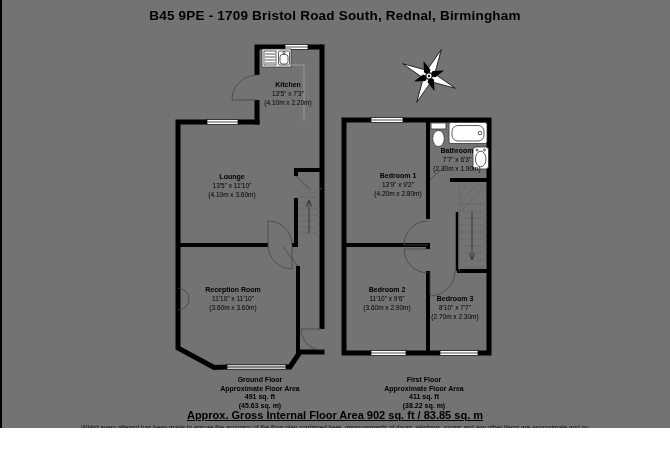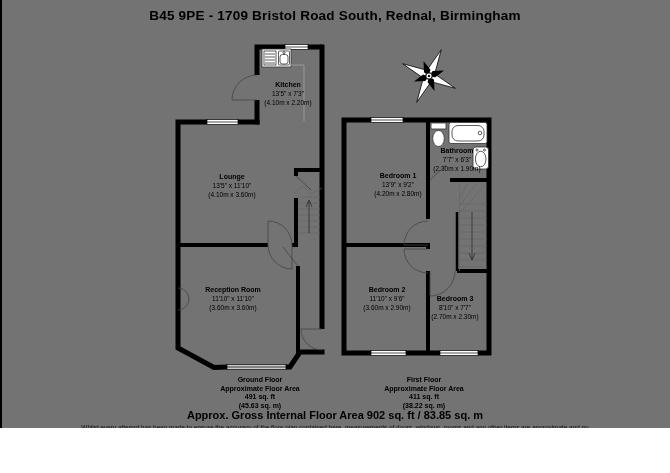--- a/index.html
+++ b/index.html
@@ -13,21 +13,21 @@
     font-size:13.5px;font-weight:bold;letter-spacing:.2px;
   }
   .plan-svg{position:absolute;left:0;top:0;}
   .room-label{position:absolute;transform:translateX(-50%);text-align:center;line-height:9px;white-space:nowrap;}
   .room-name{font-size:7px;font-weight:bold;}
   .room-dim{font-size:6.5px;}
   .floor-caption{position:absolute;transform:translateX(-50%);text-align:center;line-height:8.5px;white-space:nowrap;}
   .floor-caption div{font-size:7px;font-weight:bold;}
   .summary{
     position:absolute;left:0;top:409px;width:670px;text-align:center;
-    font-size:11px;font-weight:bold;
+    font-size:11px;font-weight:bold;text-decoration:underline;
   }
   .disclaimer{
     position:absolute;left:335px;top:424px;width:530px;transform:translateX(-50%);
     text-align:center;font-size:6.4px;line-height:7.6px;color:#111;
   }
 </style>
 </head>
 <body>
 
 <div class="canvas">

